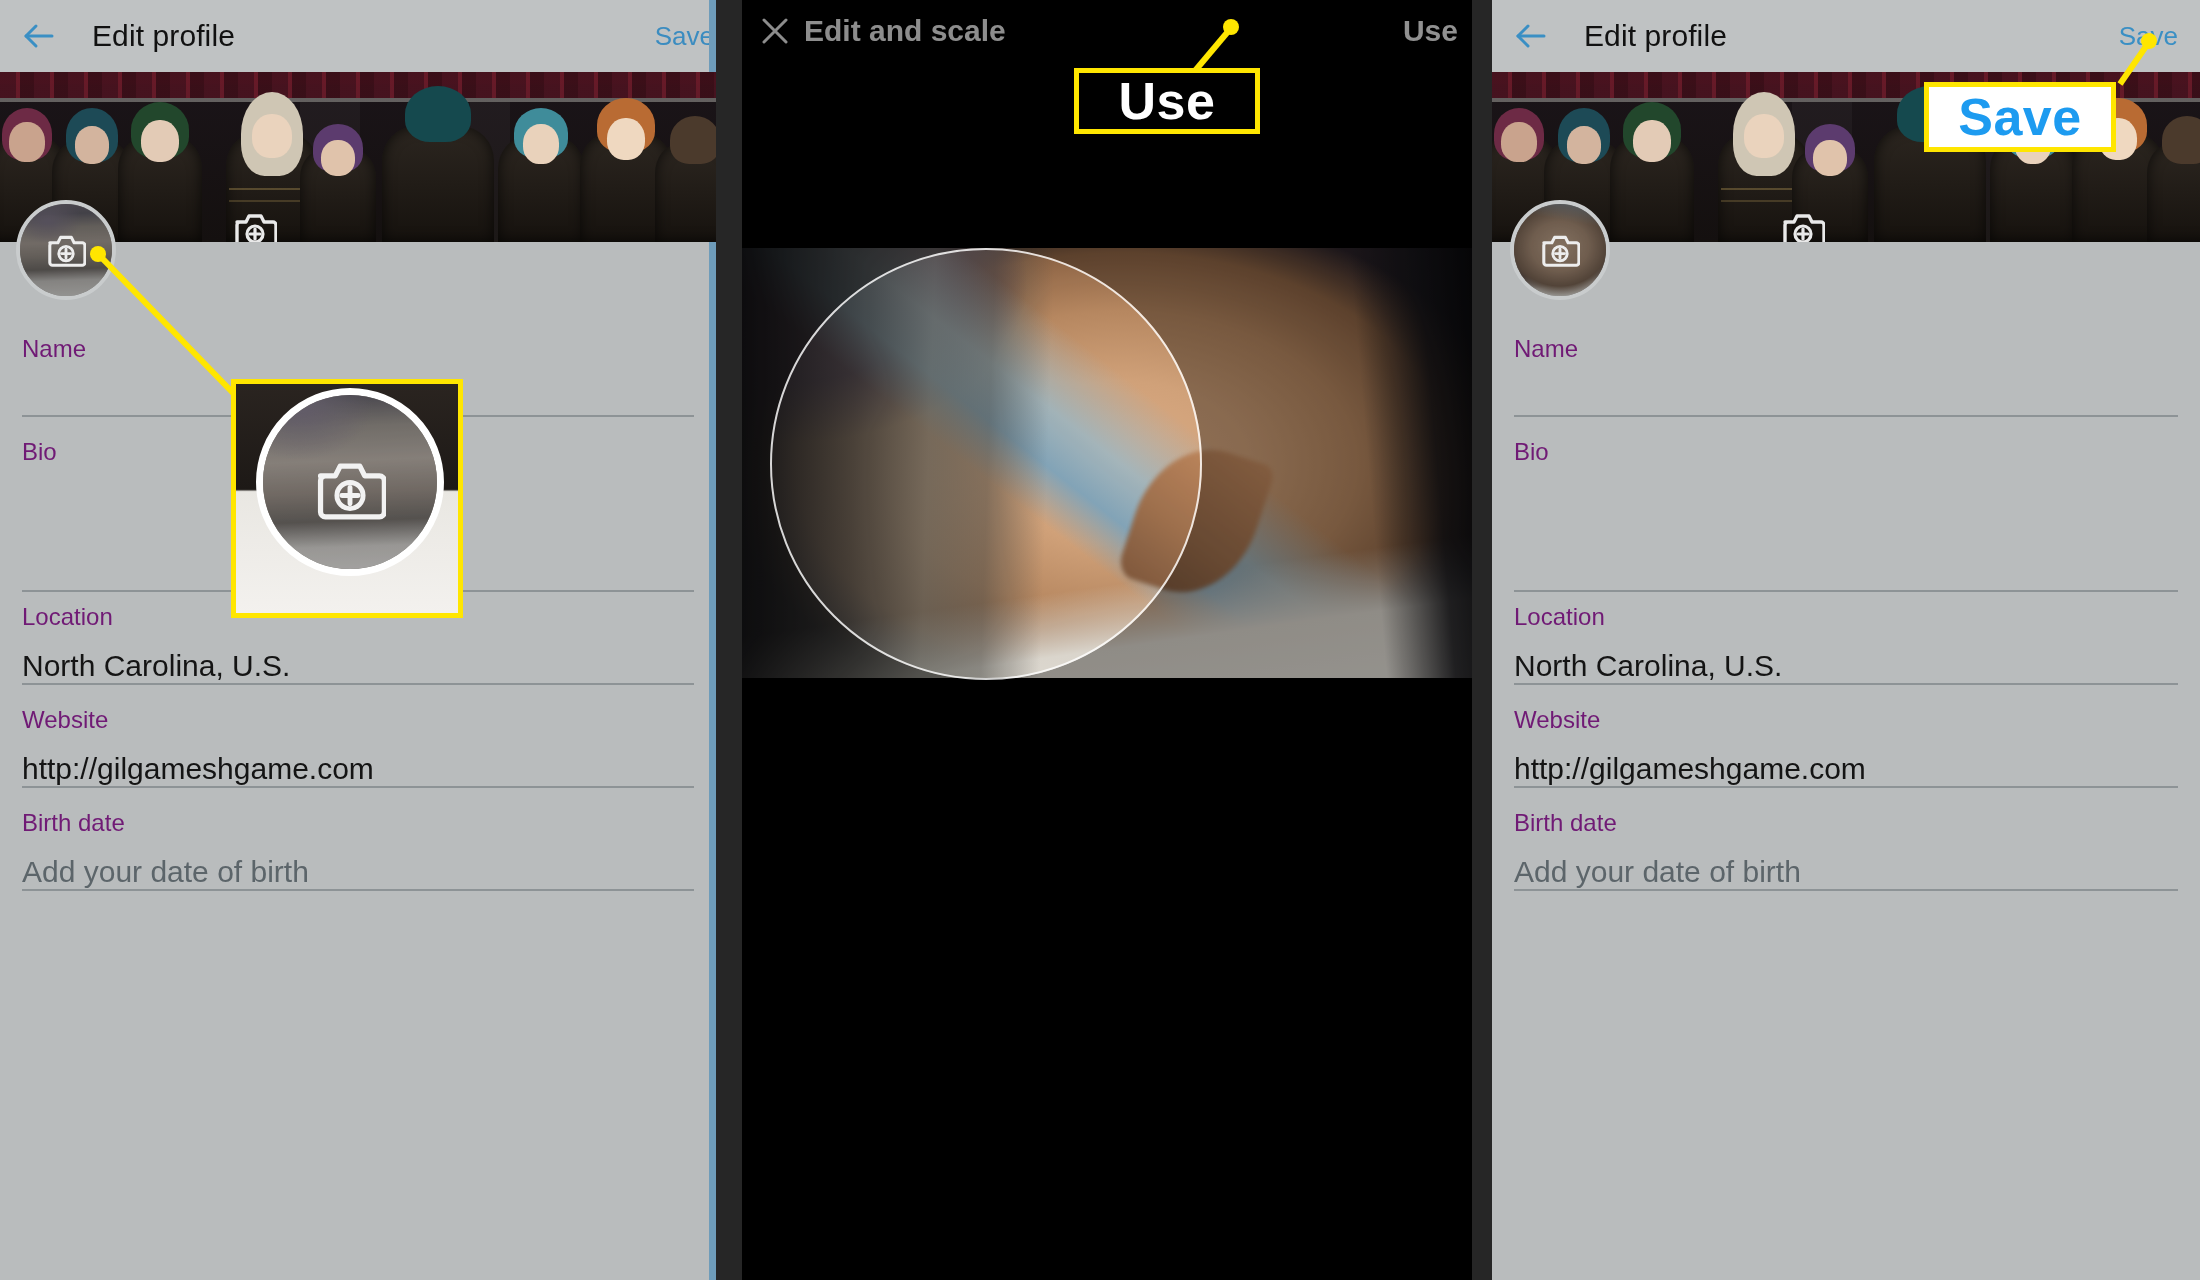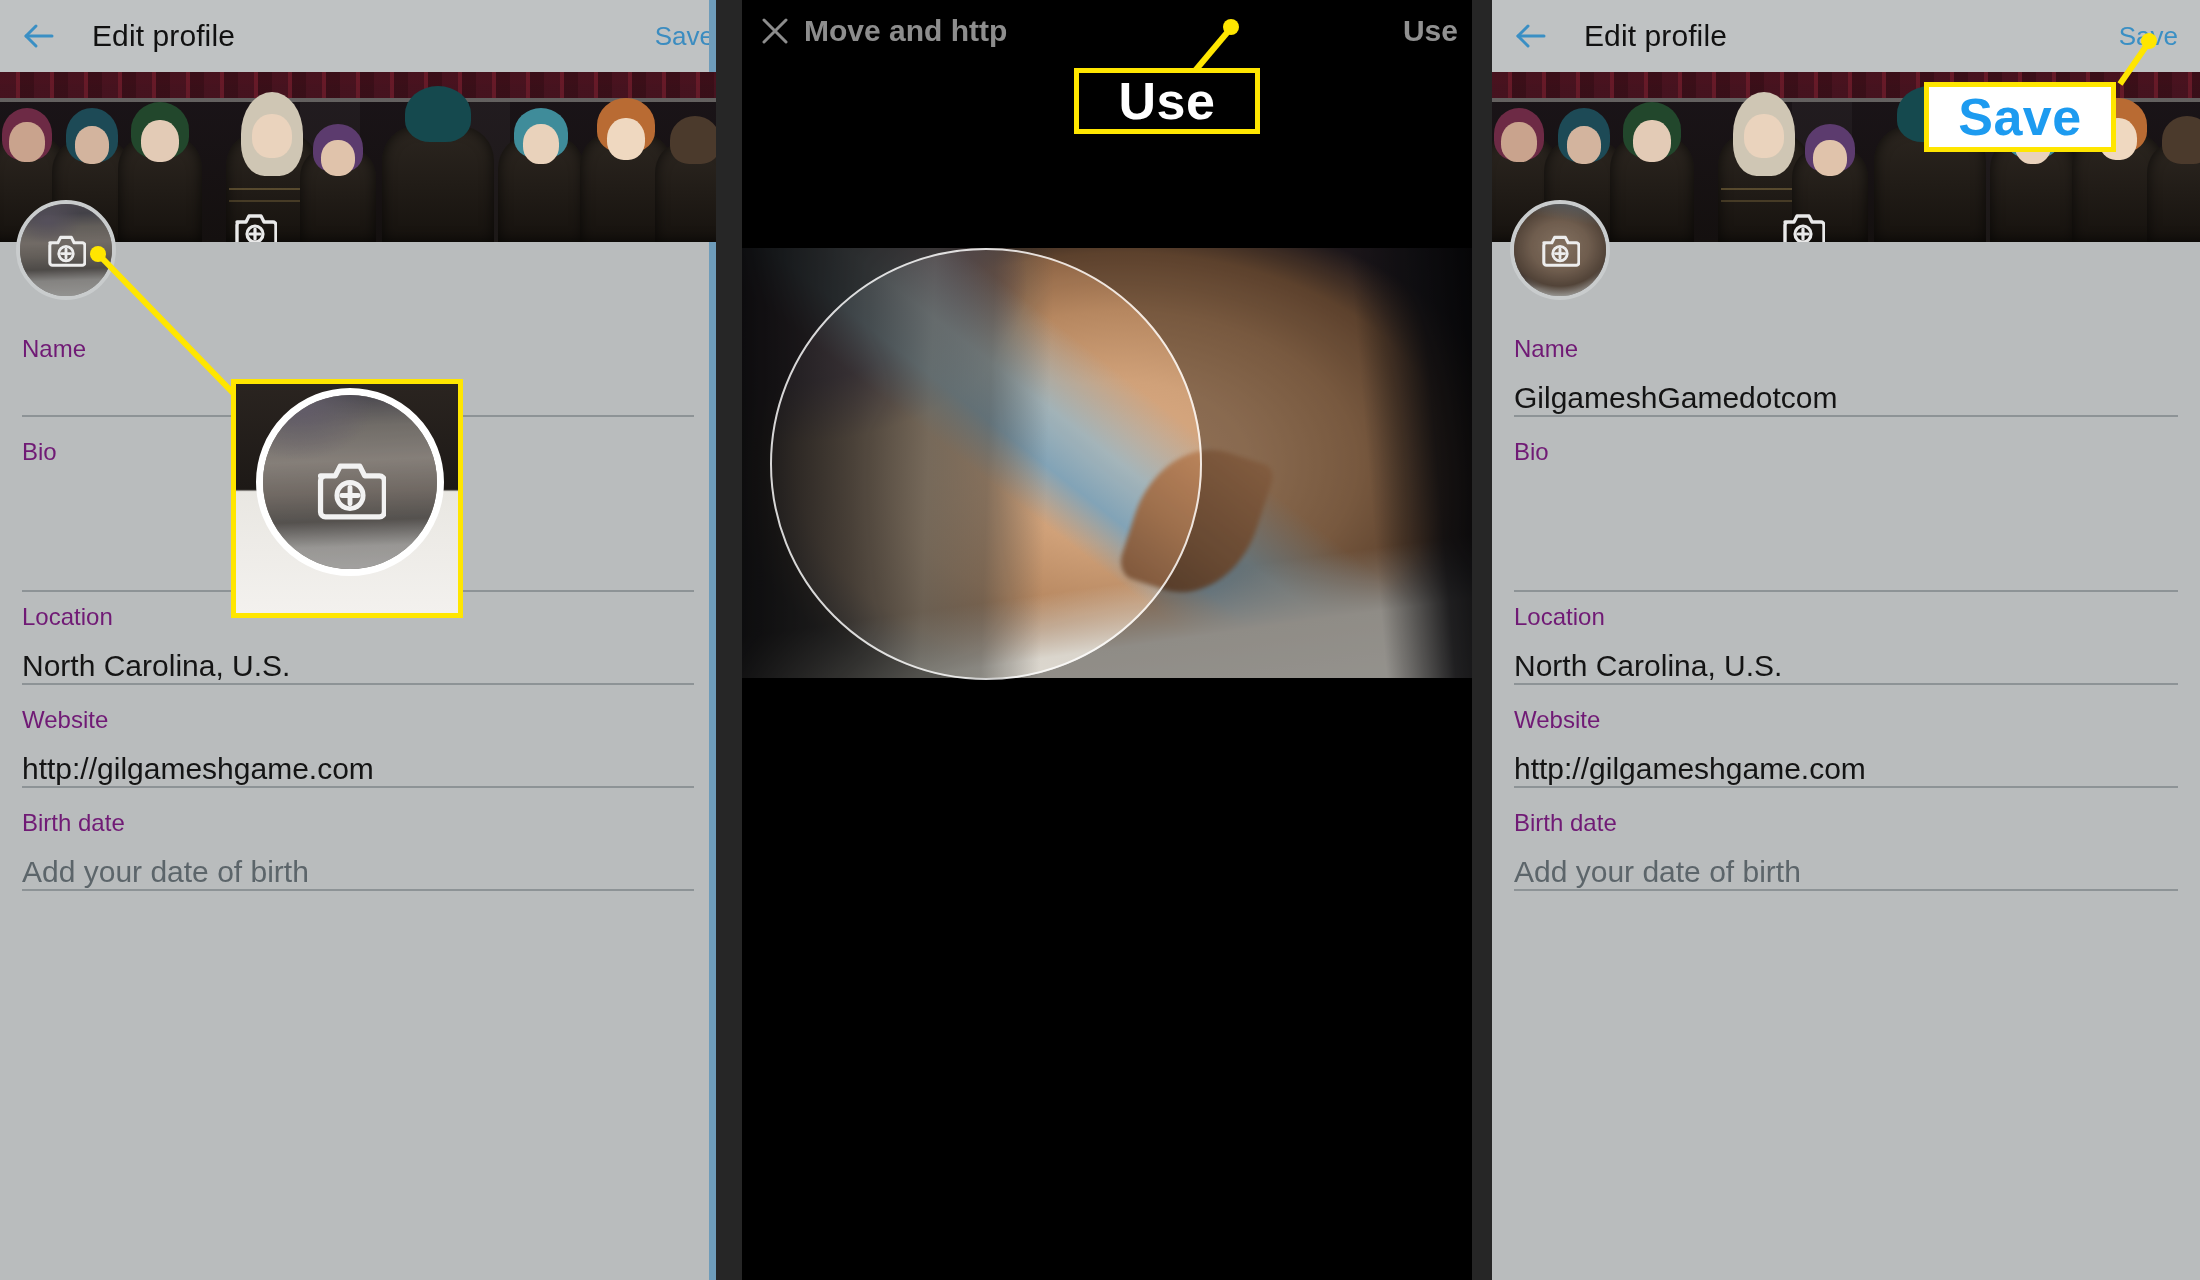--- a/index.html
+++ b/index.html
@@ -333,21 +333,21 @@
   <div id="gap-1"></div>
 
   <div class="panel" id="panel-mid">
 
     <div class="crop-bar">
       <div class="x">
         <svg width="30" height="30" viewBox="0 0 30 30" aria-hidden="true">
           <path d="M4 4 L26 26 M26 4 L4 26" stroke="#d7d7d7" stroke-width="3" stroke-linecap="round"></path>
         </svg>
       </div>
-      <div class="crop-title">Move and http</div>
+      <div class="crop-title">Edit and scale</div>
       <div class="use">Use</div>
     </div>
 
     <div class="crop-photo" style="top:248px;height:430px;">
       <div class="cat">
         <div class="ear"></div>
       </div>
     </div>
     <div class="crop-circle" style="left:28px;top:248px;width:432px;height:432px;"></div>
 
@@ -447,21 +447,20 @@
           <path d="M4 12 h9 l3-6 h12 l3 6 h9 a3 3 0 0 1 3 3 v19 a3 3 0 0 1 -3 3 h-33 a3 3 0 0 1 -3 -3 v-19 a3 3 0 0 1 3 -3 z" fill="none" stroke="#ededed" stroke-width="3.4" stroke-linejoin="round"></path>
           <circle cx="22" cy="24" r="8" fill="none" stroke="#ededed" stroke-width="3.2"></circle>
           <path d="M22 19 V29 M17 24 H27" stroke="#ededed" stroke-width="3.2" stroke-linecap="round"></path>
         </svg>
       </div>
     </div>
 
     <div class="form">
       <div class="field" style="top:95px;width:664px;">
         <div class="label">Name</div>
-        <div class="value">GilgameshGamedotcom</div>
         <div class="rule" style="top:78px;width:664px;"></div>
       </div>
       <div class="field" style="top:198px;width:664px;">
         <div class="label">Bio</div>
         <div class="value"></div>
         <div class="rule" style="top:150px;width:664px;"></div>
       </div>
       <div class="field" style="top:363px;width:664px;">
         <div class="label">Location</div>
         <div class="value">North Carolina, U.S.</div>

